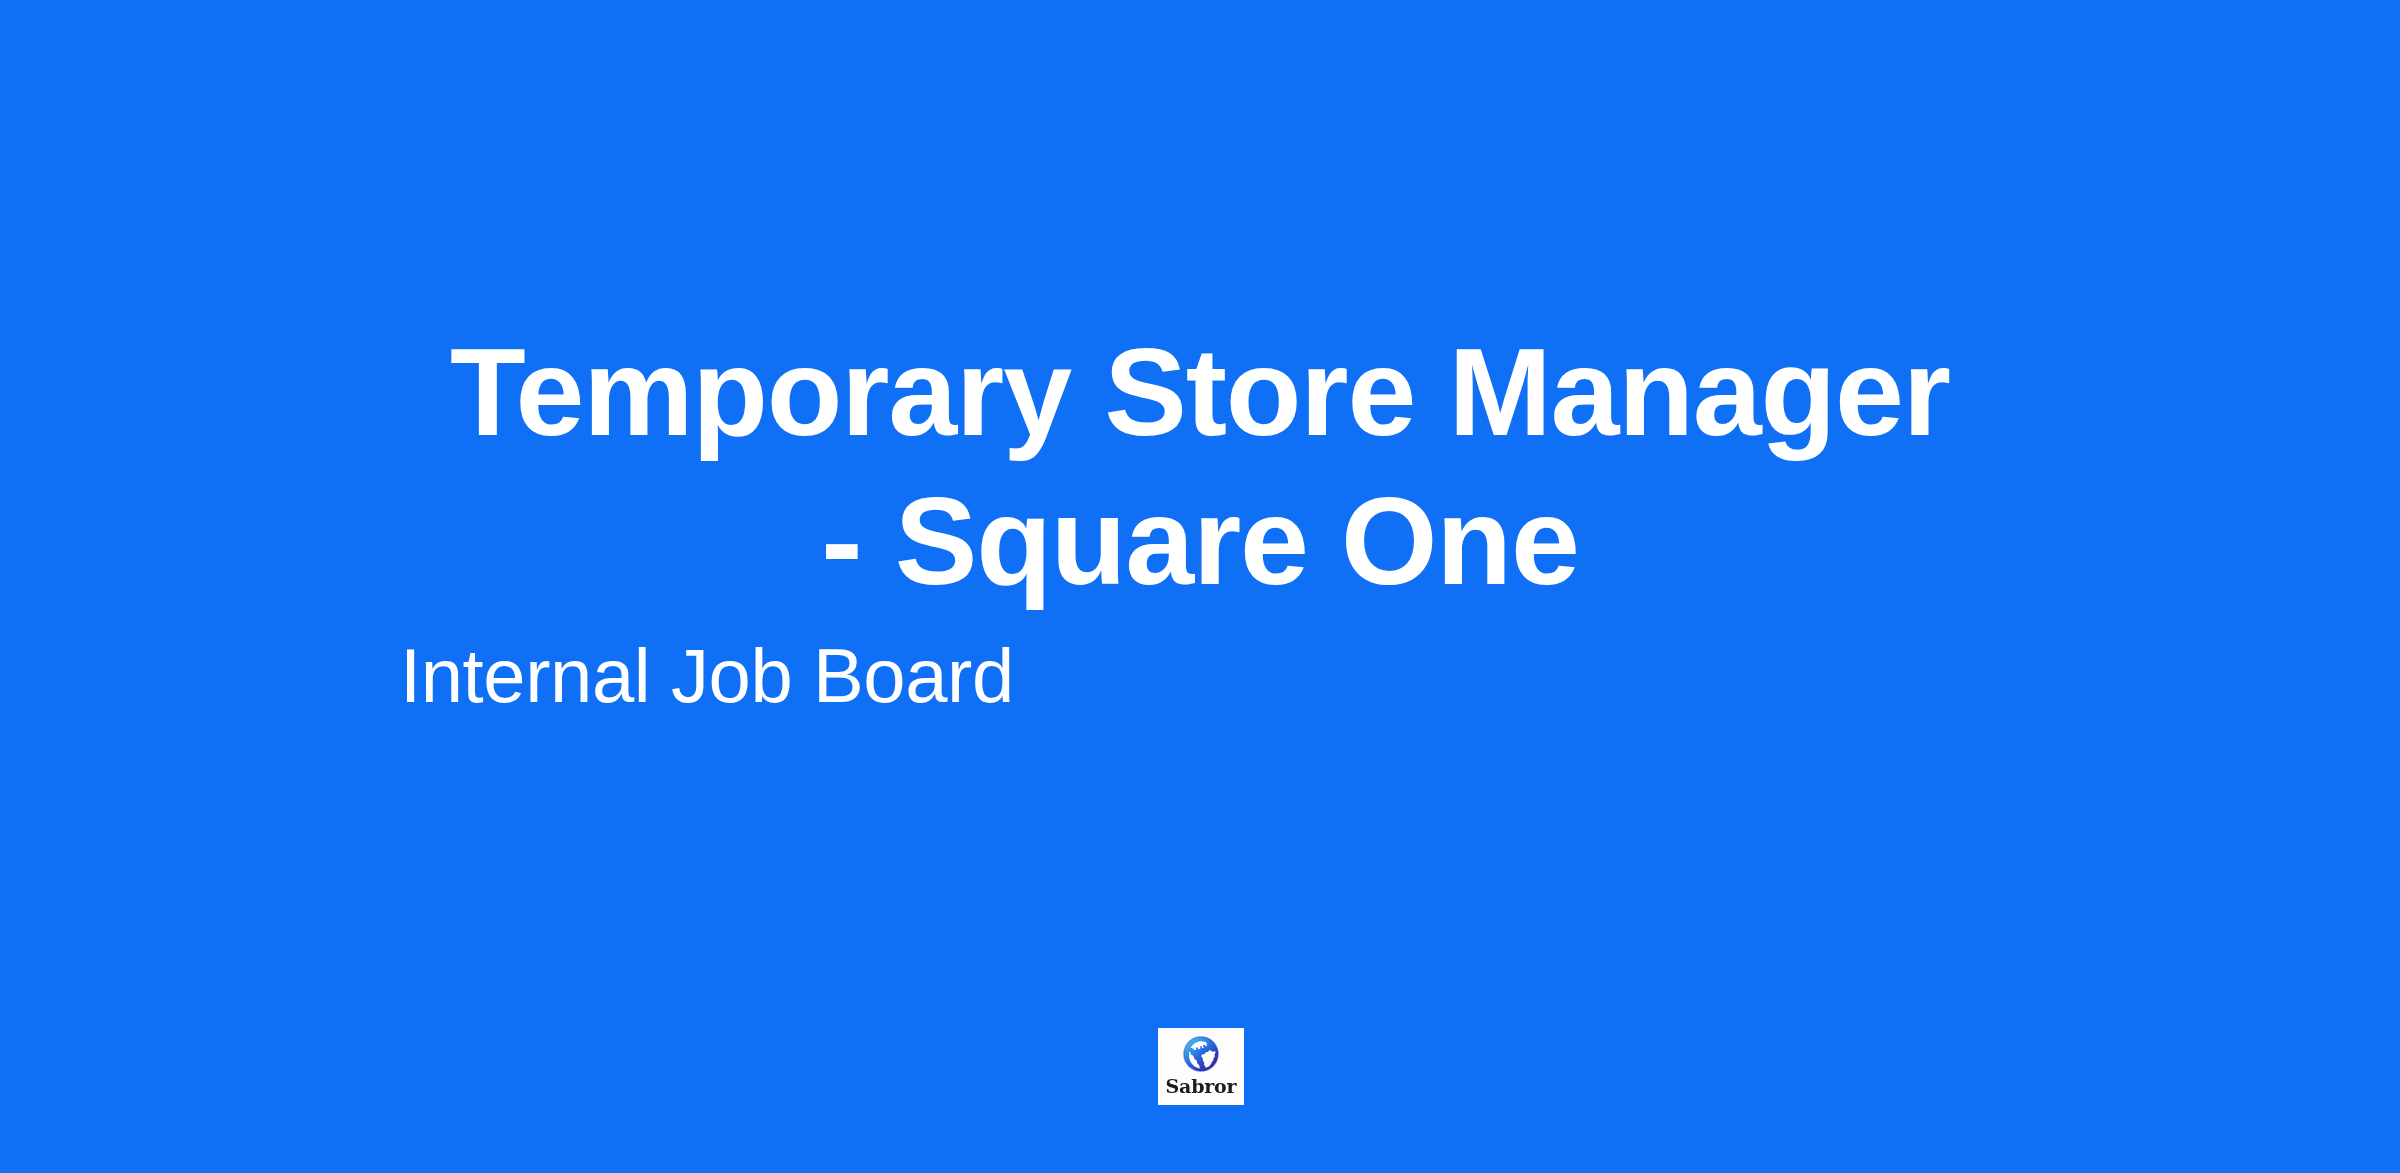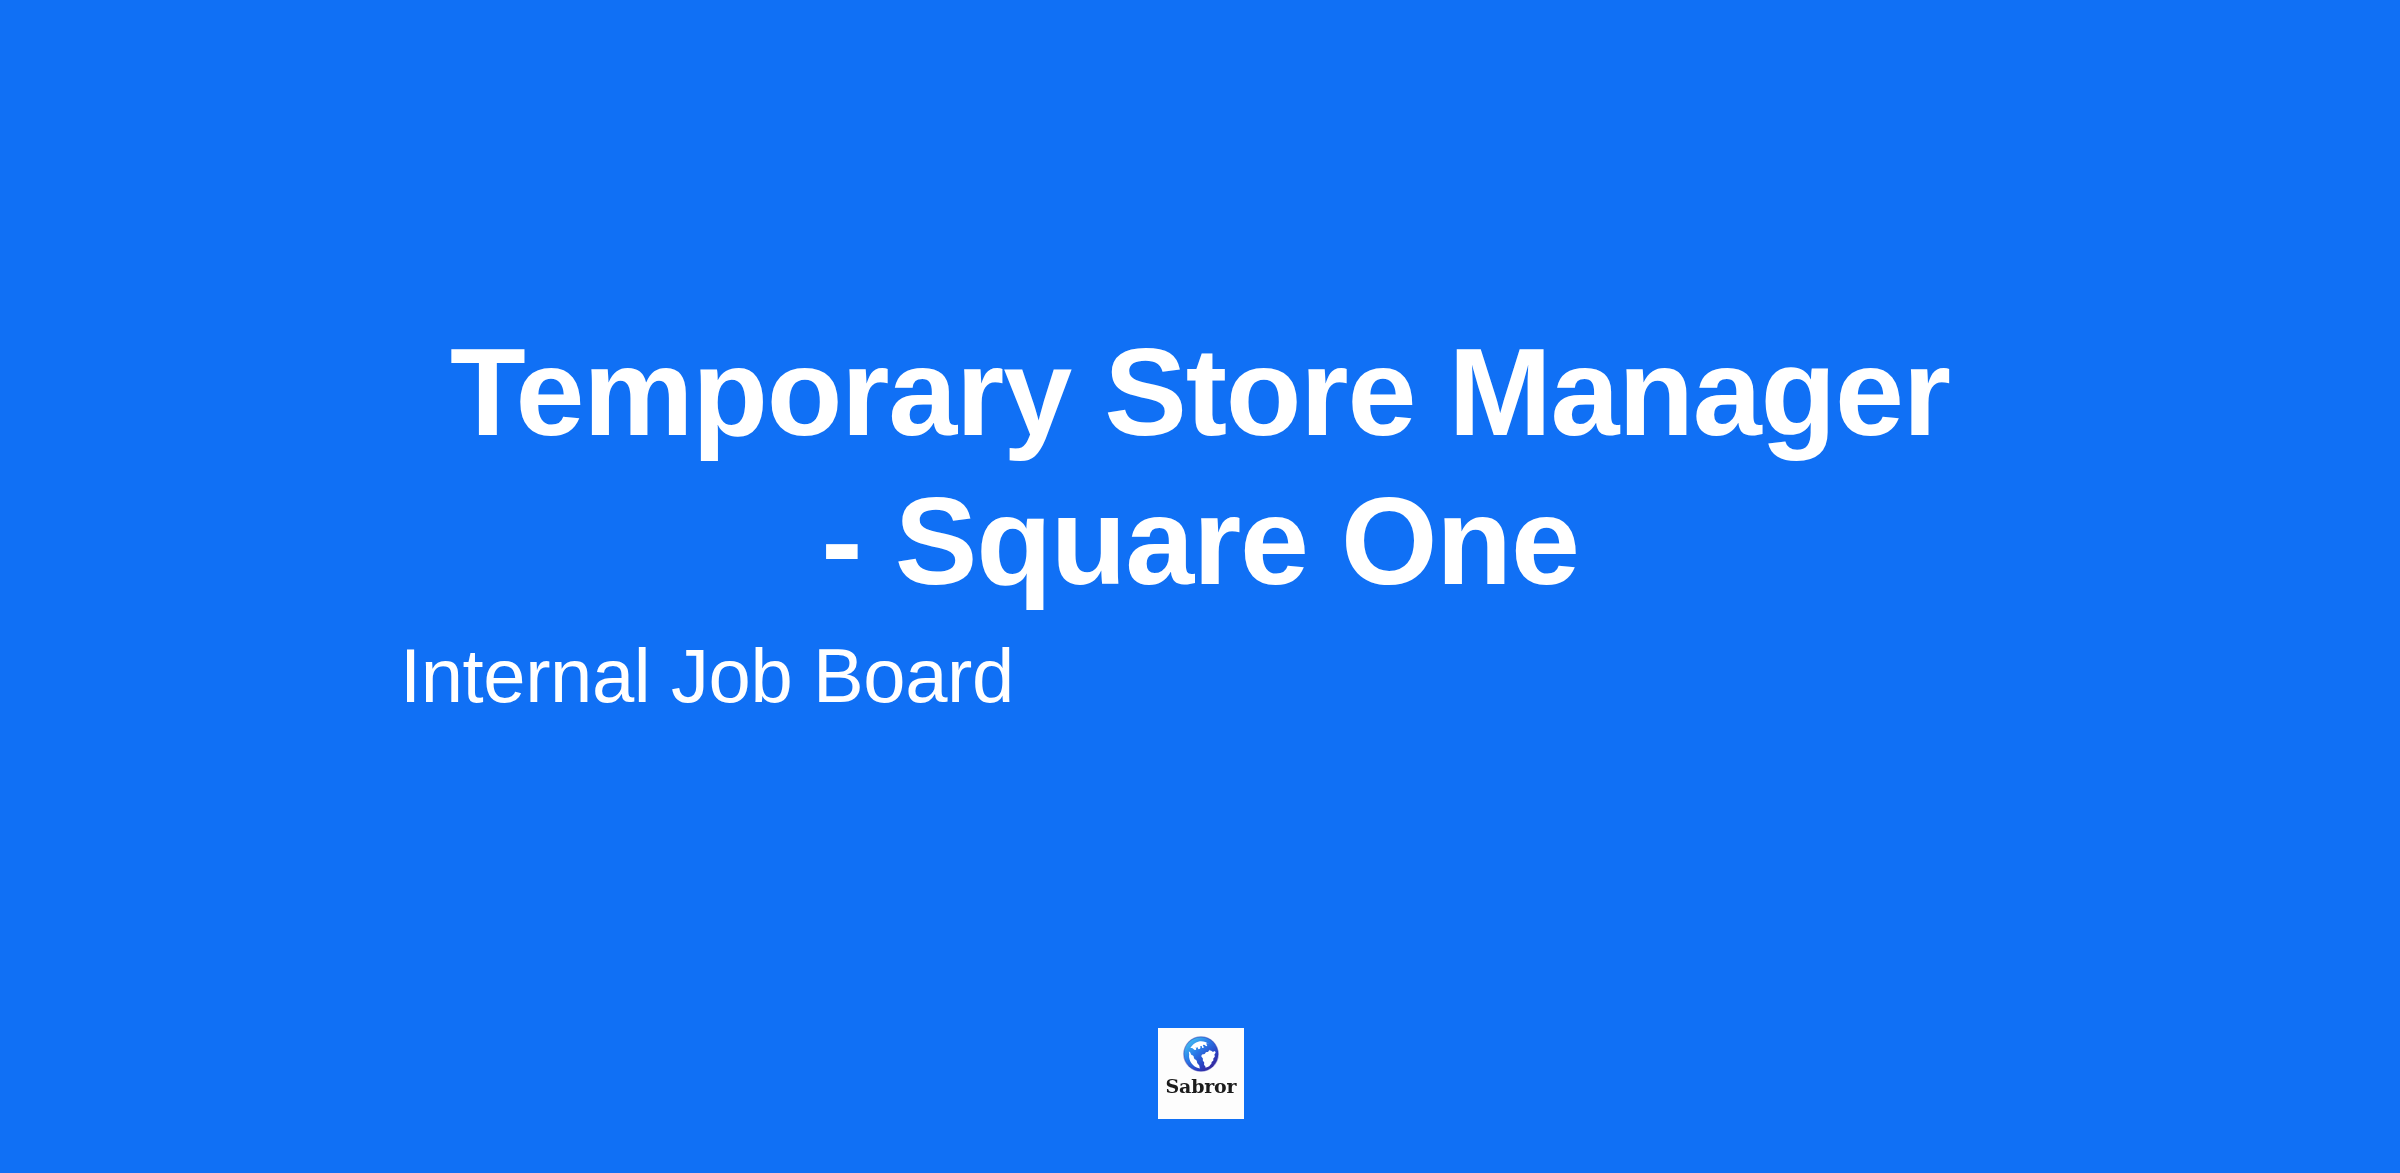--- a/index.html
+++ b/index.html
@@ -63,21 +63,21 @@
     line-height: 96px;
     letter-spacing: -0.4px;
   }
 
   
   .brand-logo {
     position: absolute;
     left: 1158px;
     top: 1028px;
     width: 86px;
-    height: 91px;
+    height: 77px;
     background: #fdfdfd;
     display: flex;
     flex-direction: column;
     align-items: center;
     justify-content: flex-start;
     padding-top: 7px;
     box-sizing: border-box;
     overflow: hidden;
   }
 

